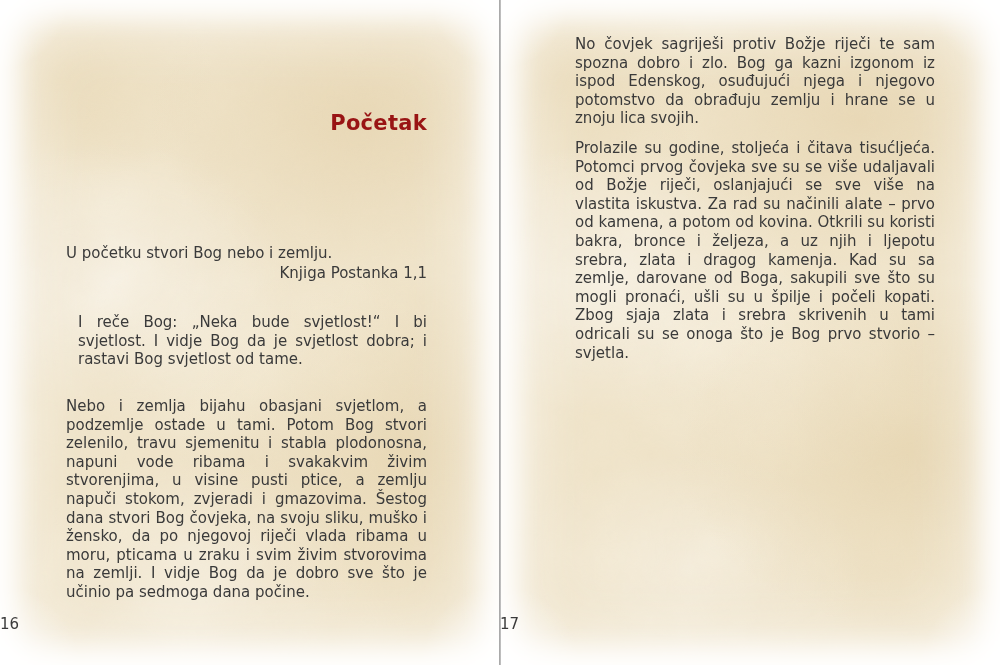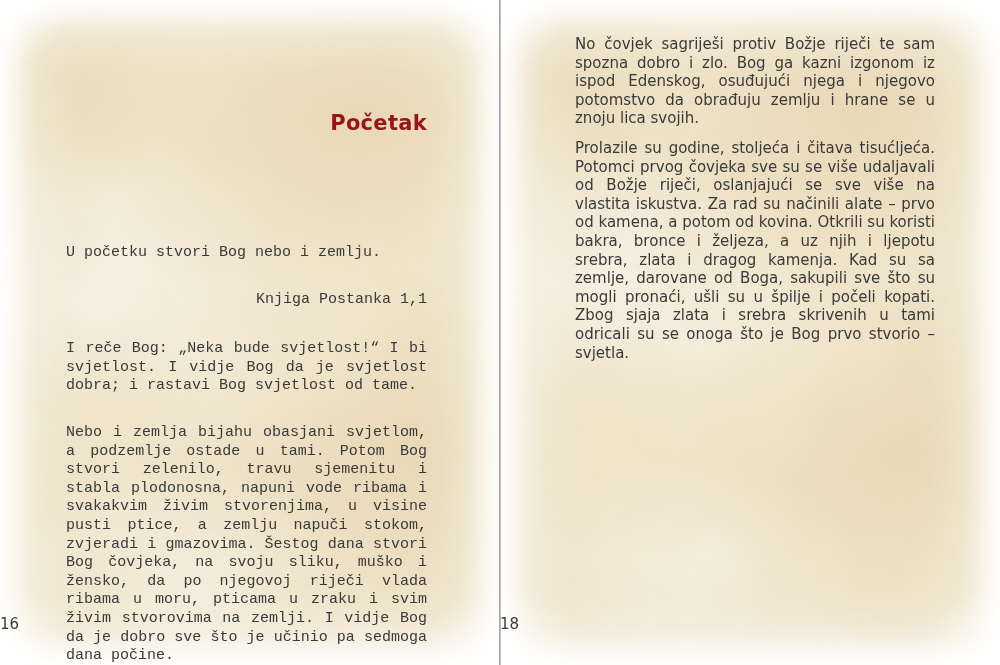--- a/index.html
+++ b/index.html
@@ -44,25 +44,25 @@
   .title{
     position:absolute;left:66px;top:110px;width:361px;z-index:3;margin:0;
     font-size:21px;line-height:27px;font-weight:bold;text-align:right;
     color:#991414;letter-spacing:.3px;
   }
   .col{
     position:absolute;z-index:3;width:361px;
     color:#3a3a3a;font-size:15px;line-height:18.6px;text-align:justify;
   }
   .col p{margin:0;}
-  .col-left{left:66px;top:244px;font-family:Liberation Mono, monospace;}
+  .col-left{left:66px;top:244px;}
   .col-right{left:75px;top:35px;width:360px;}
   .cite{text-align:right;}
-  .cite.c1{margin-top:28px;}
-  .verse.v2{margin-top:31px;}
+  .cite.c1{margin-top:1px;}
+  .verse.v2{margin-top:31px;margin-left:12px;}
   .cite.c2{margin-top:6px;}
   .para.big-gap{margin-top:28px;}
   .col-right .para{margin-bottom:11px;}
   .col-right .para:last-child{margin-bottom:0;}
   .pagenum{
     position:absolute;left:0;top:615px;width:500px;z-index:3;
     color:#3a3a3a;font-size:15px;line-height:18px;
   }
 </style>
 </head>
@@ -110,17 +110,17 @@
       </defs>
       <rect width="500" height="665" filter="url(#parch2)" opacity="0.55"></rect>
     </svg>
     <div class="vignette"></div>
 
     <div class="col col-right">
       <p class="para">No čovjek sagriješi protiv Božje riječi te sam spozna dobro i zlo. Bog ga kazni izgonom iz ispod Edenskog, osuđujući njega i njegovo potomstvo da obrađuju zemlju i hrane se u znoju lica svojih.</p>
       <p class="para">Prolazile su godine, stoljeća i čitava tisućljeća. Potomci prvog čovjeka sve su se više udaljavali od Božje riječi, oslanjajući se sve više na vlastita iskustva. Za rad su načinili alate – prvo od kamena, a potom od kovina. Otkrili su koristi bakra, bronce i željeza, a uz njih i ljepotu srebra, zlata i dragog kamenja. Kad su sa zemlje, darovane od Boga, sakupili sve što su mogli pronaći, ušli su u špilje i počeli kopati. Zbog sjaja zlata i srebra skrivenih u tami odricali su se onoga što je Bog prvo stvorio – svjetla.</p>
     </div>
 
-    <div class="pagenum">18</div>
+    <div class="pagenum">17</div>
   </div>
 
   <div class="seam"></div>
 </div>
 
 </body></html>

